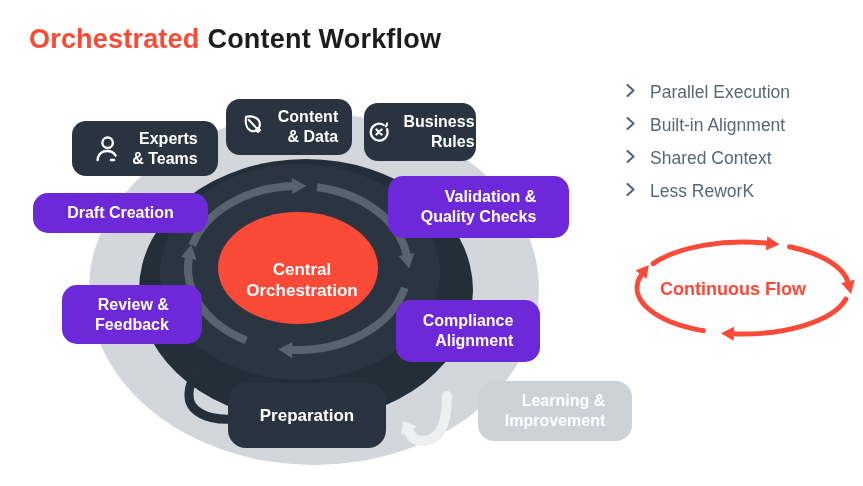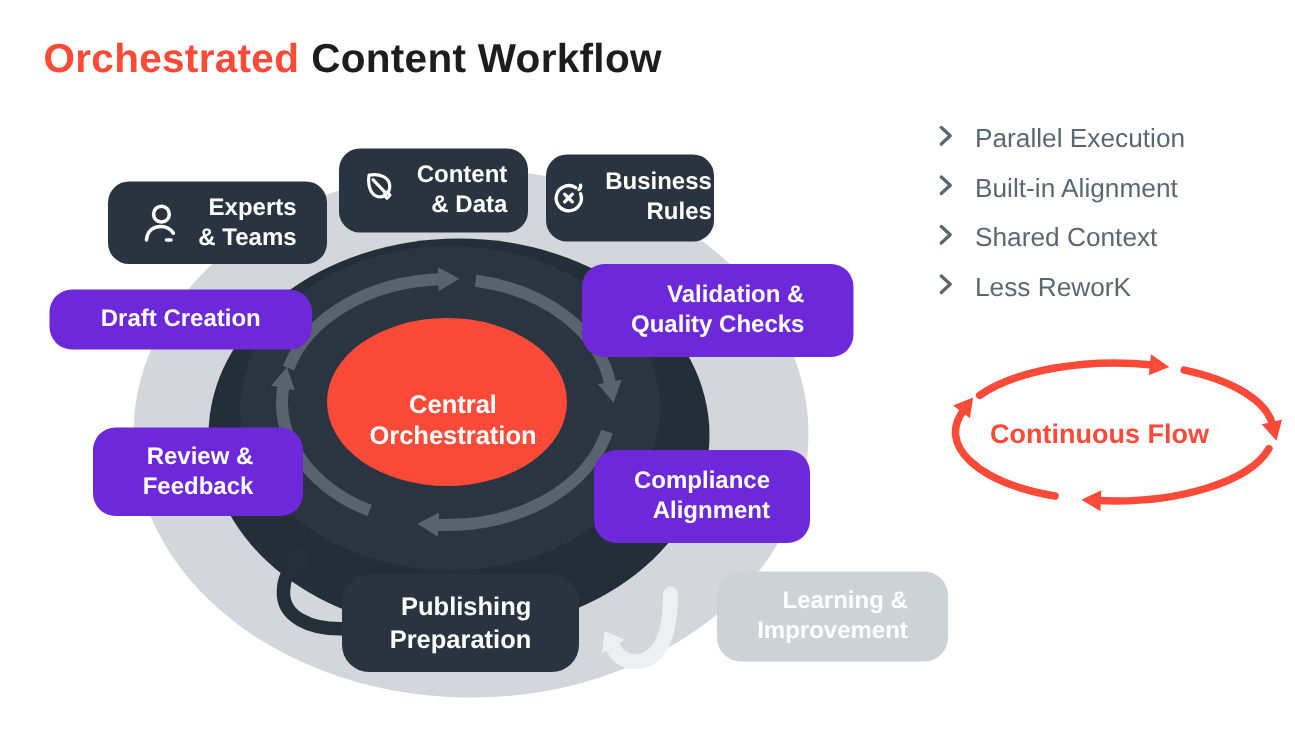--- a/index.html
+++ b/index.html
@@ -117,21 +117,20 @@
       </svg>
     </span>
     <span class="lines">
       <span>Business</span>
       <span>Rules</span>
     </span>
   </div>
 
   <div class="pill dark" style="left:228px;top:383px;width:158px;height:65px;border-radius:18px;font-size:17px;">
     <span class="lines">
-      <span>Publishing</span>
       <span>Preparation</span>
     </span>
   </div>
 
   <div class="pill gray" style="left:388px;top:176px;width:181px;height:62px;">
     <span class="lines">
       <span>Validation &amp;</span>
       <span>Quality Checks</span>
     </span>
   </div>

